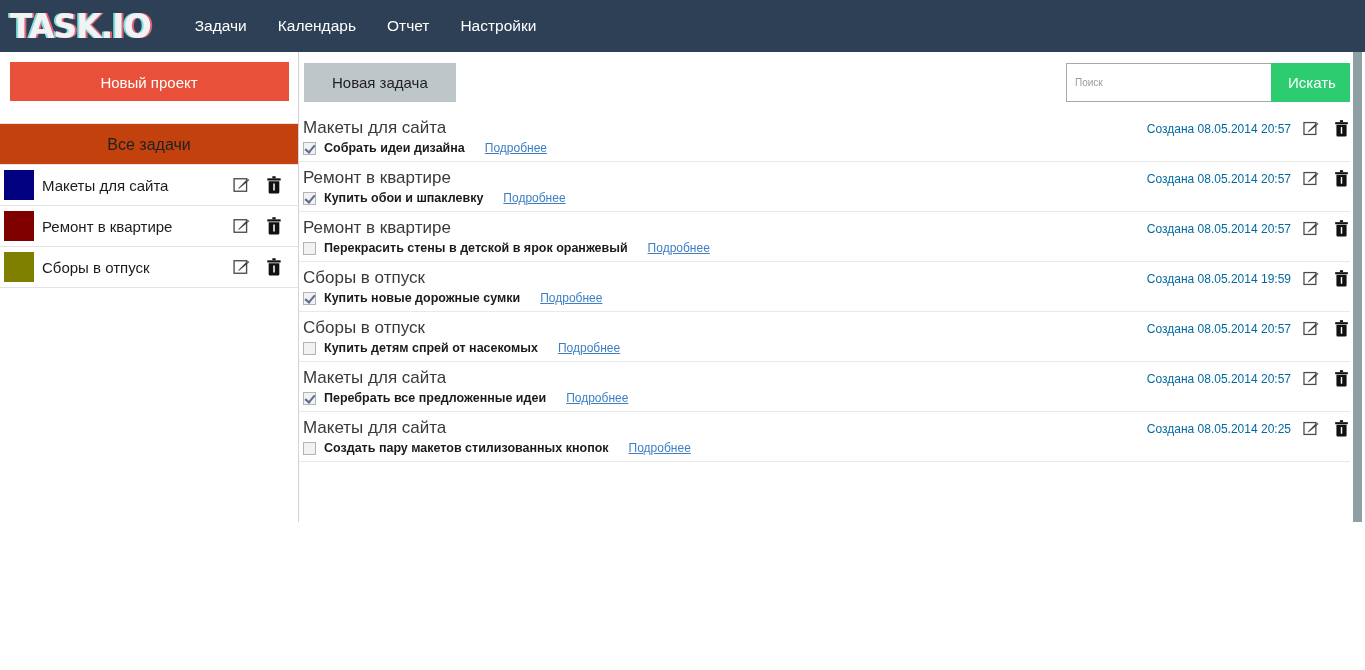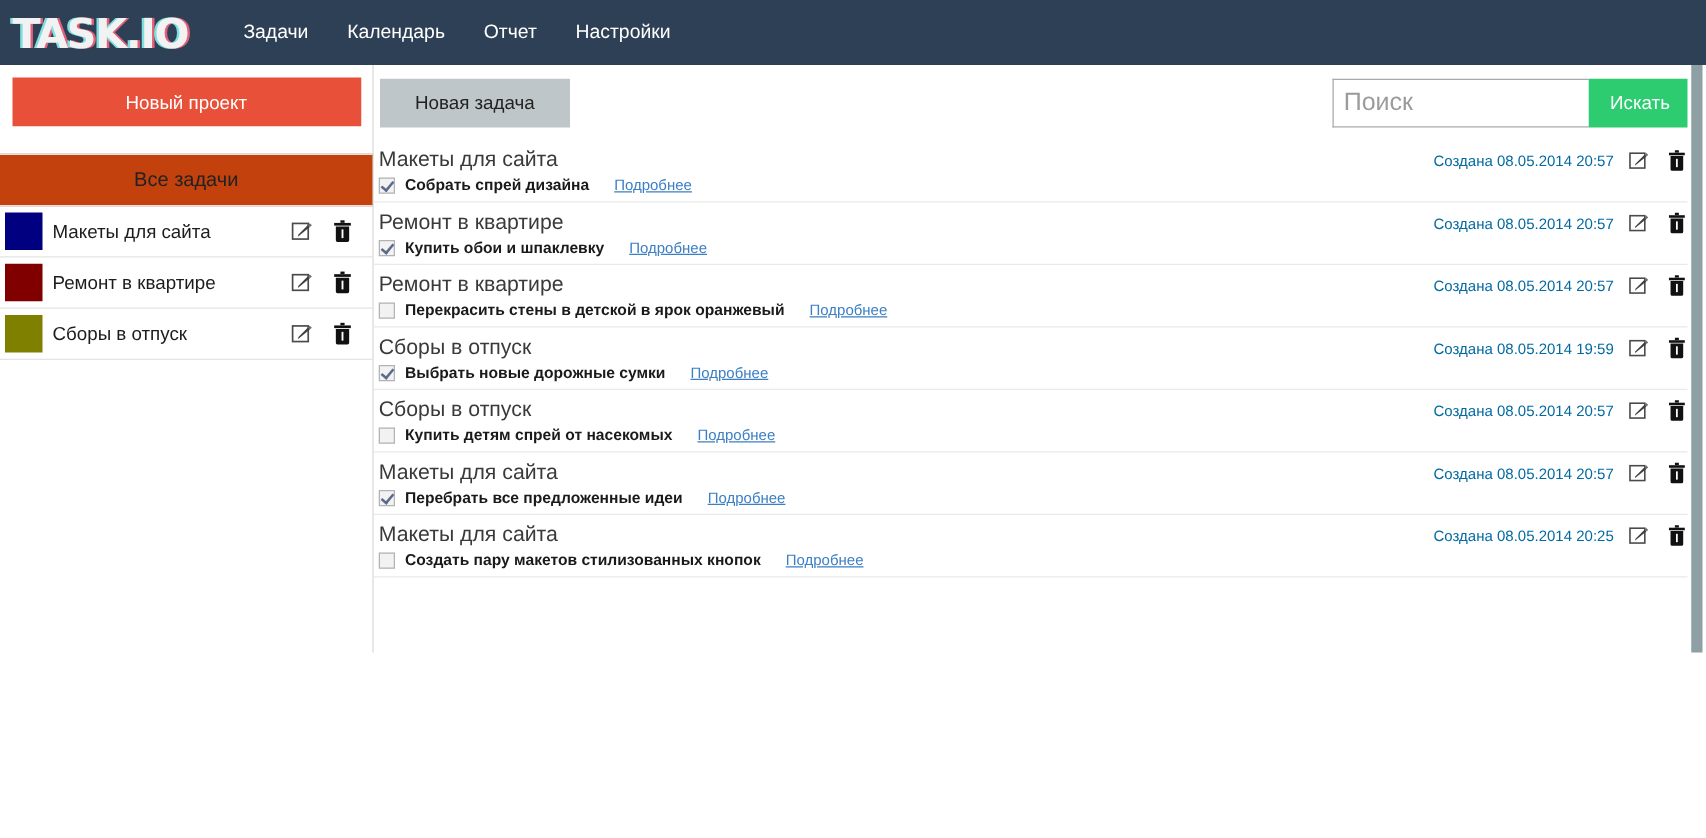--- a/index.html
+++ b/index.html
@@ -132,21 +132,21 @@
     font-family: "Liberation Sans", sans-serif;
     margin-left: 0;
   }
   .search-wrap { margin-left: auto; display: flex; align-items: stretch; }
   .search-input {
     width: 205px;
     height: 39px;
     border: 1px solid #a9a9a9;
     border-right: none;
     padding: 0 8px;
-    font-size: 20px;
+    font-size: 10px;
     color: #333333;
     font-family: "Liberation Sans", sans-serif;
     outline: none;
   }
   .search-input::placeholder { color: #9b9b9b; opacity: 1; }
   .search-btn {
     width: 82px;
     height: 39px;
     background: #2ecc71;
     color: #ffffff;
@@ -352,21 +352,21 @@
                   <rect x="10" y="1.5" width="4" height="2.4" fill="#111111"></rect>
                   <rect x="4" y="4" width="16" height="2.6" fill="#111111"></rect>
                   <path d="M5.6 7.4 h12.8 v13.2 a1.6 1.6 0 0 1 -1.6 1.6 h-9.6 a1.6 1.6 0 0 1 -1.6 -1.6 z" fill="#111111"></path>
                   <rect x="11.1" y="10.2" width="1.8" height="8.4" fill="#ffffff"></rect>
                 </svg>
               </span>
             </span>
           </div>
           <div class="task-body">
             <span class="cbx on"></span>
-            <span class="task-text">Собрать спрей дизайна</span>
+            <span class="task-text">Собрать идеи дизайна</span>
             <a class="details-link">Подробнее</a>
           </div>
         </div>
         <div class="task-row">
           <div class="task-head">
             <span class="task-project">Ремонт в квартире</span>
             <span class="task-meta">
               <span class="task-date">Создана 08.05.2014 20:57</span>
               <span class="ico">
                 <svg width="19" height="19" viewBox="0 0 24 24">
@@ -436,21 +436,21 @@
                   <rect x="10" y="1.5" width="4" height="2.4" fill="#111111"></rect>
                   <rect x="4" y="4" width="16" height="2.6" fill="#111111"></rect>
                   <path d="M5.6 7.4 h12.8 v13.2 a1.6 1.6 0 0 1 -1.6 1.6 h-9.6 a1.6 1.6 0 0 1 -1.6 -1.6 z" fill="#111111"></path>
                   <rect x="11.1" y="10.2" width="1.8" height="8.4" fill="#ffffff"></rect>
                 </svg>
               </span>
             </span>
           </div>
           <div class="task-body">
             <span class="cbx on"></span>
-            <span class="task-text">Выбрать новые дорожные сумки</span>
+            <span class="task-text">Купить новые дорожные сумки</span>
             <a class="details-link">Подробнее</a>
           </div>
         </div>
         <div class="task-row">
           <div class="task-head">
             <span class="task-project">Сборы в отпуск</span>
             <span class="task-meta">
               <span class="task-date">Создана 08.05.2014 20:57</span>
               <span class="ico">
                 <svg width="19" height="19" viewBox="0 0 24 24">

